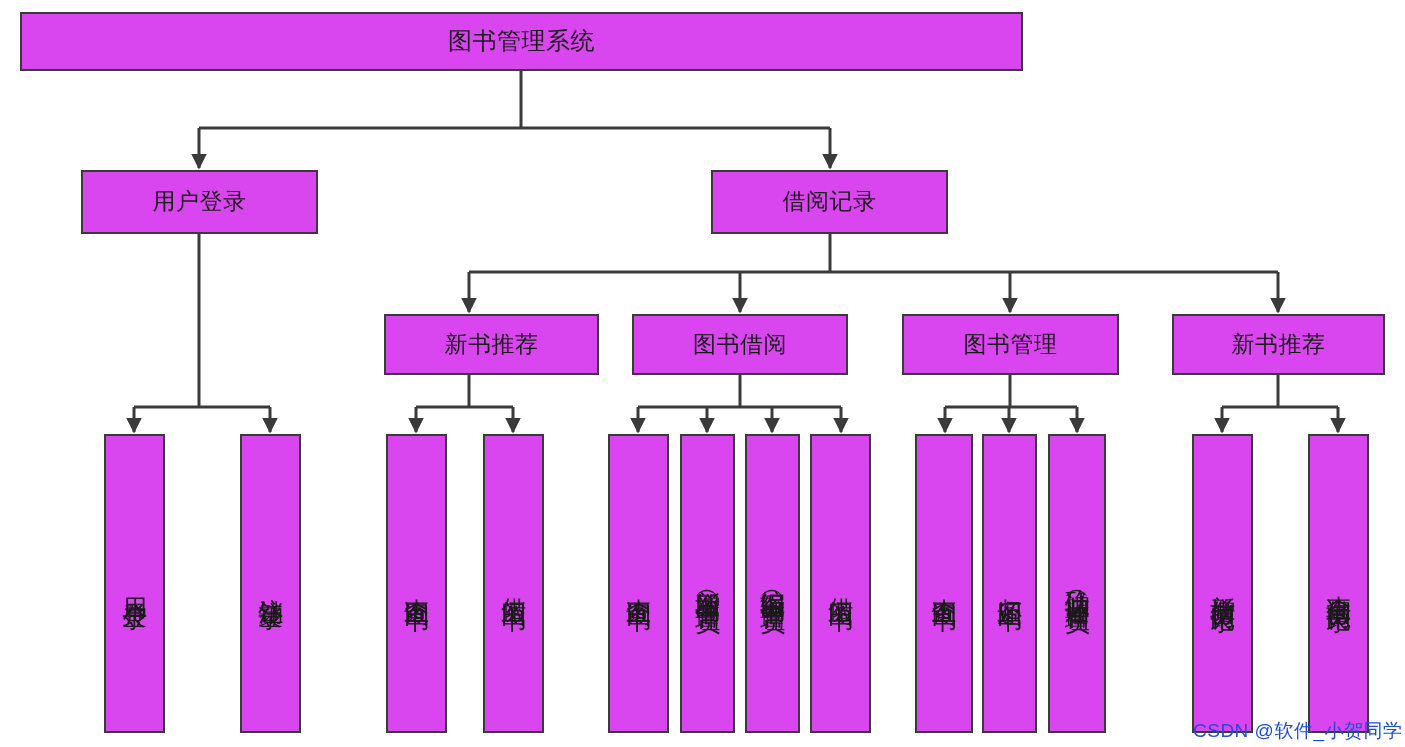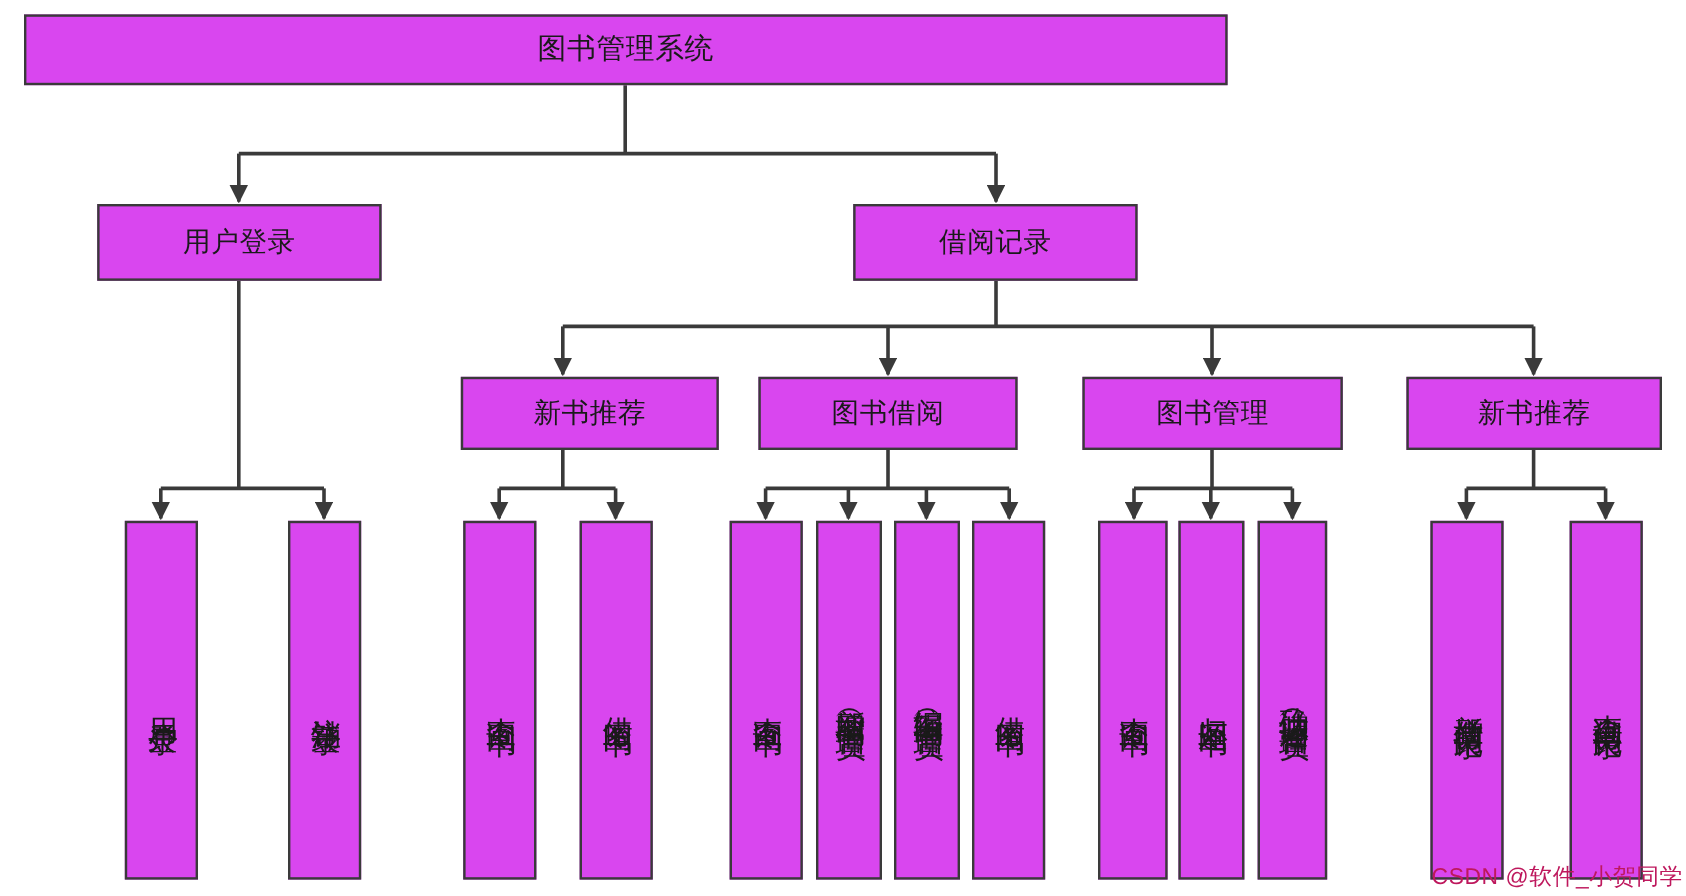--- a/index.html
+++ b/index.html
@@ -58,21 +58,21 @@
     writing-mode: vertical-rl;
     text-orientation: upright;
     font-size: 25px;
     line-height: 1.1;
     letter-spacing: 3px;
     white-space: nowrap;
   }
   .watermark {
     position: absolute;
     font-size: 19px;
-    color: #be185d;
+    color: #1d4ed8;
     white-space: nowrap;
     letter-spacing: 0.5px;
   }
 </style>
 </head>
 <body>
 
 <div id="canvas">
 
   <svg class="edges" viewBox="0 0 1405 747" xmlns="http://www.w3.org/2000/svg">

